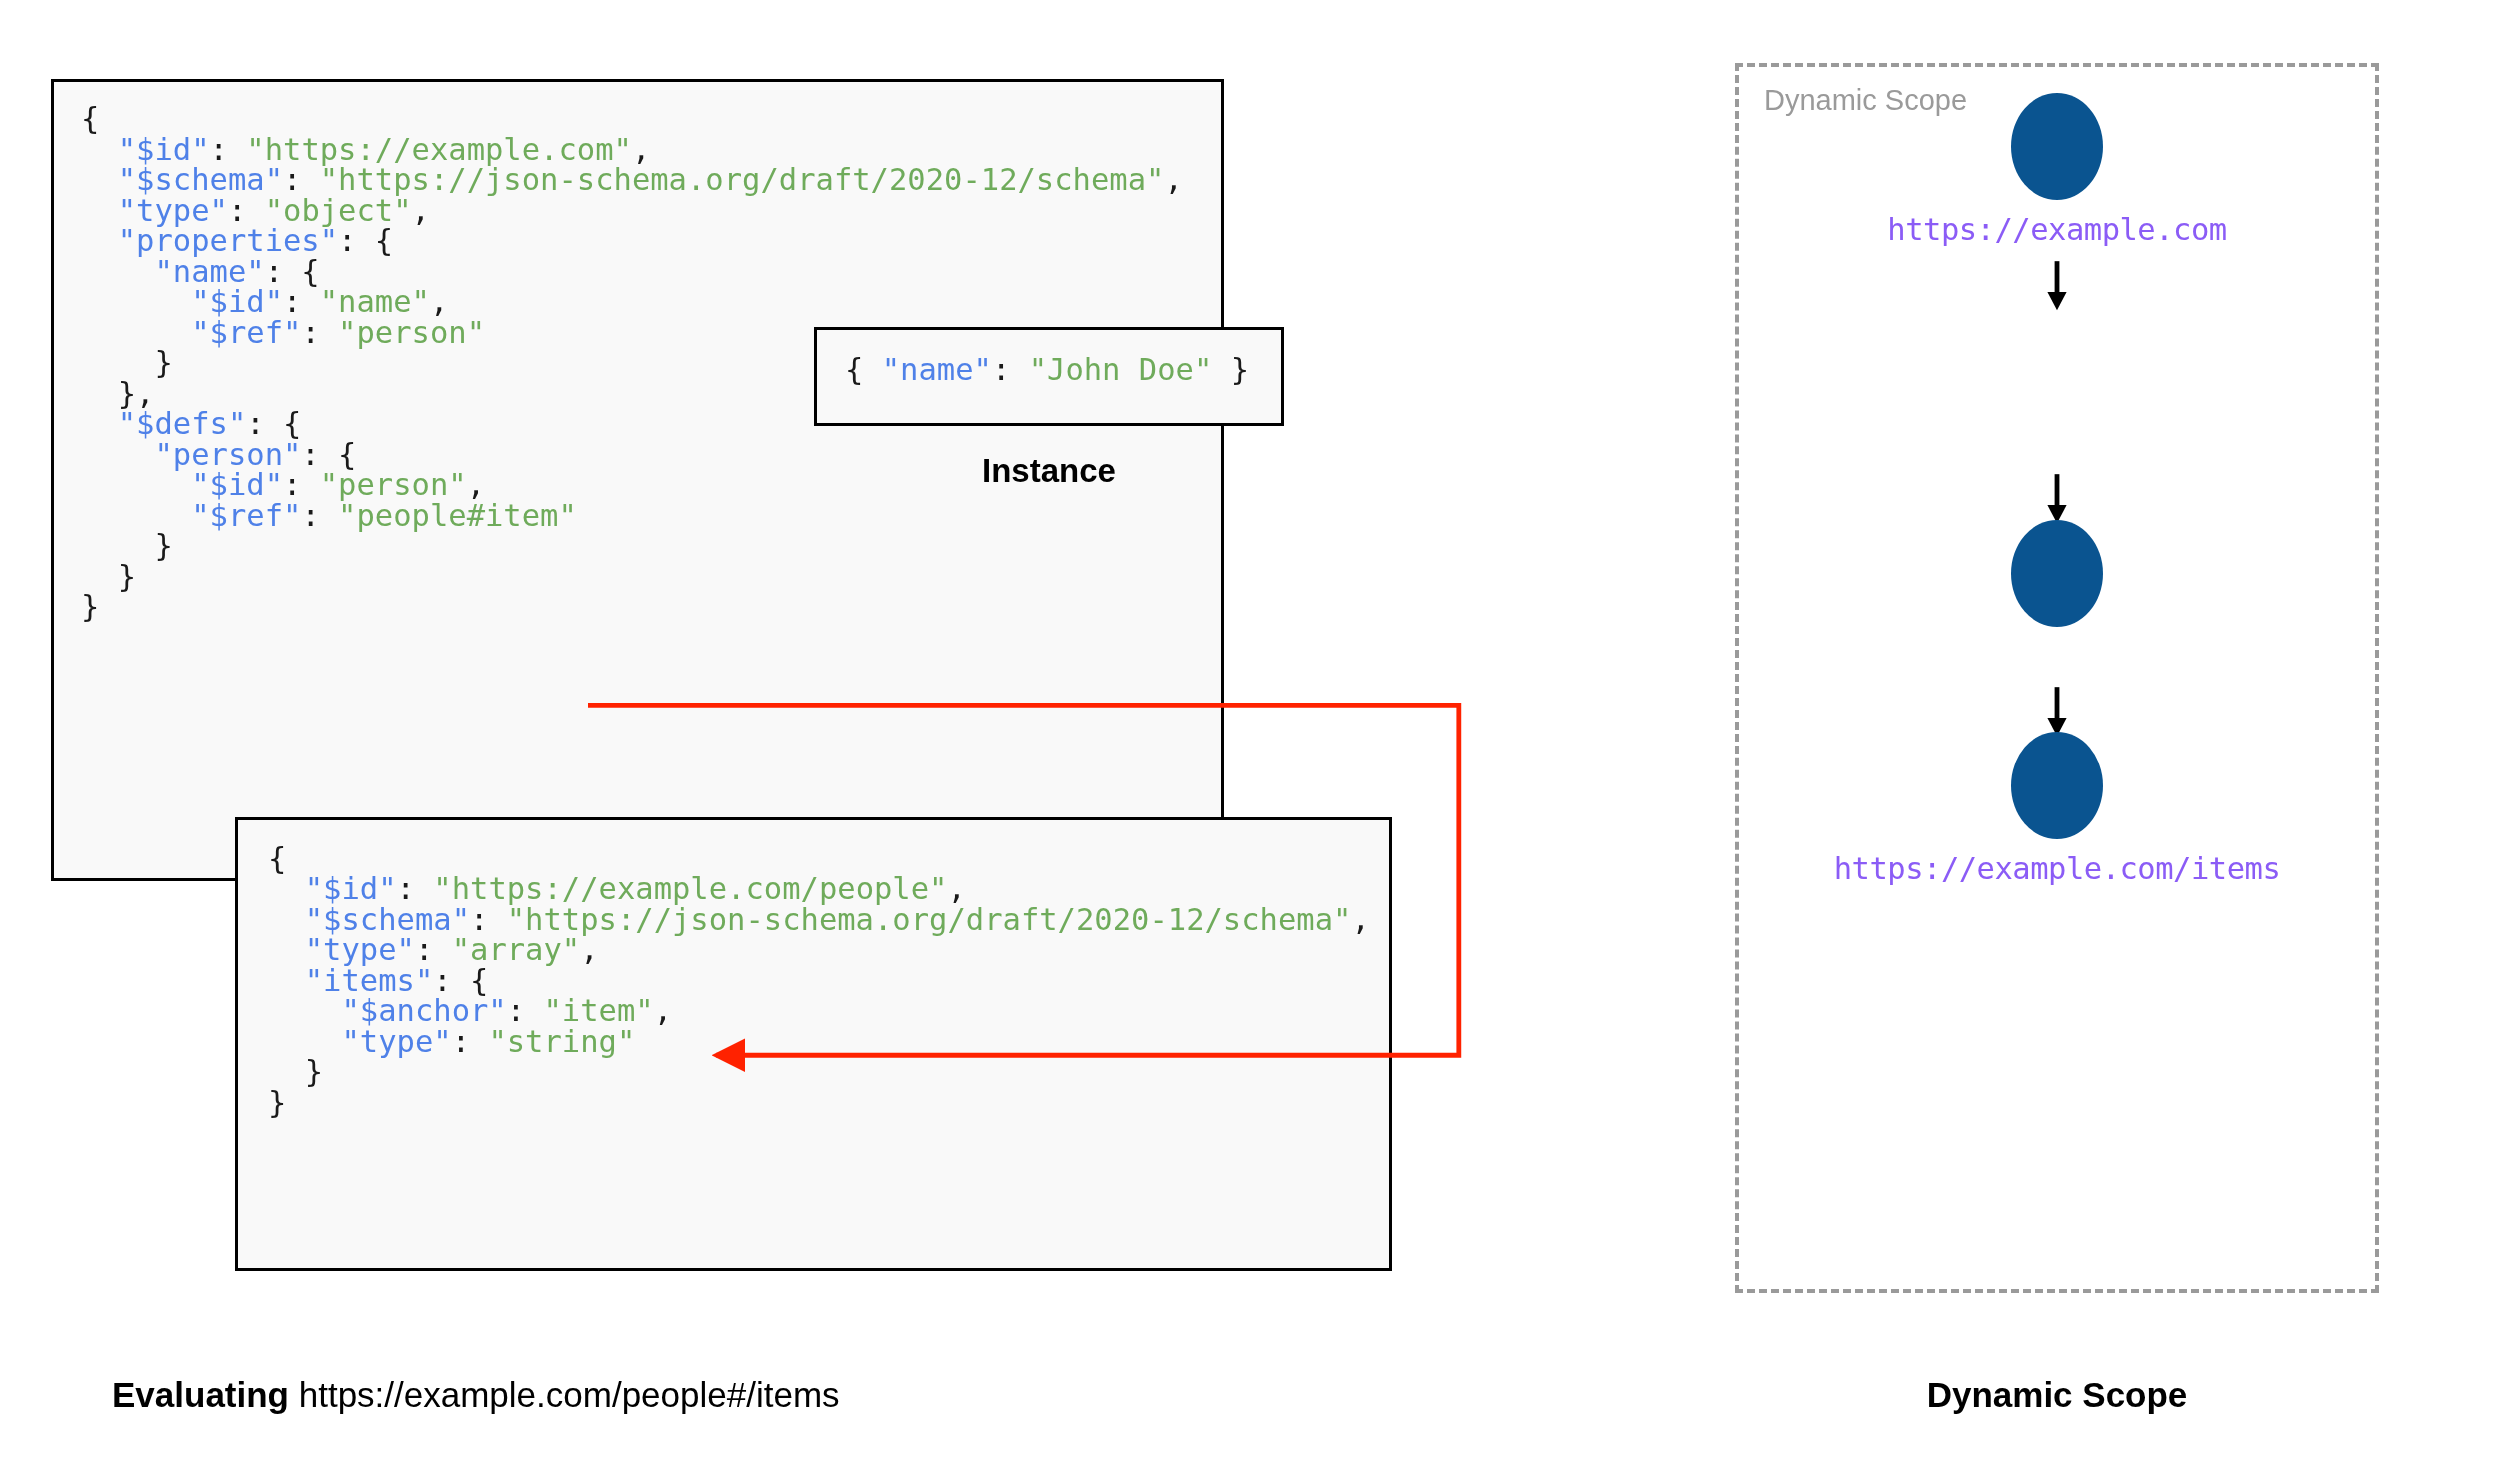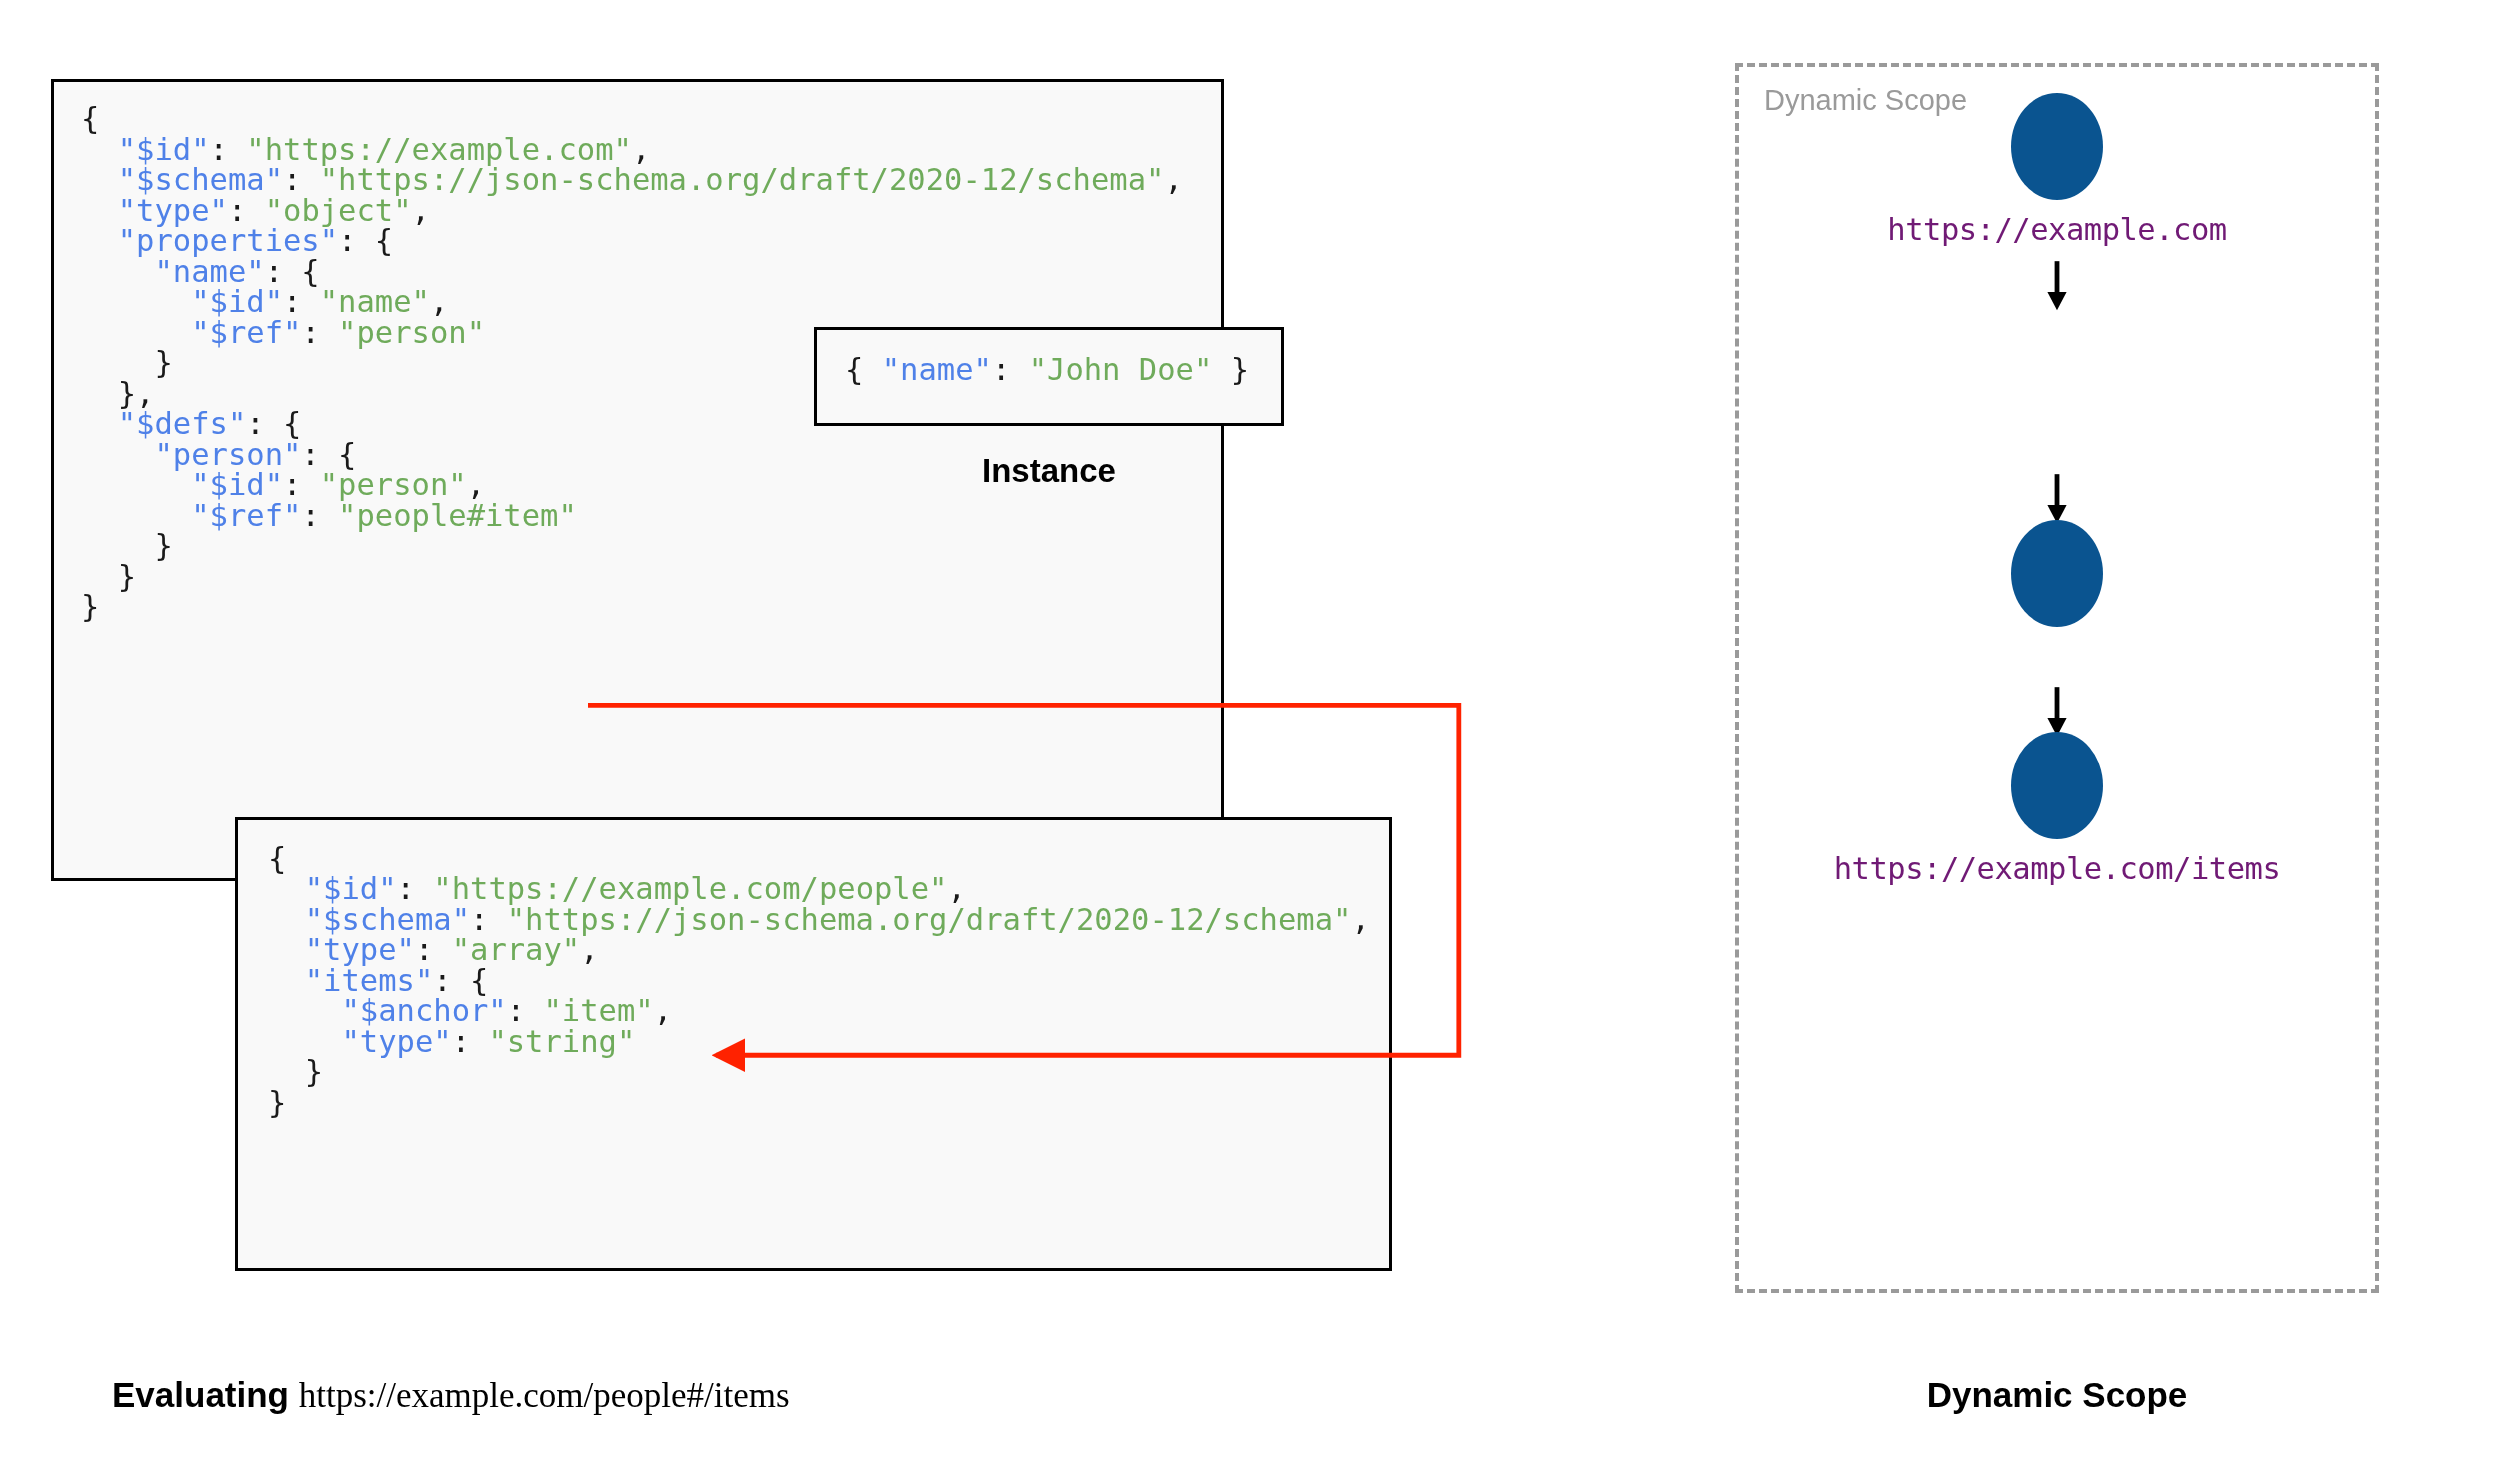--- a/index.html
+++ b/index.html
@@ -148,21 +148,21 @@
     width: 92px;
     height: 107px;
     border-radius: 50%;
     background: #0a5490;
     margin: 0 auto;
   }
   .scope-label {
     margin-top: 11.8px;
     font-family: "DejaVu Sans Mono", "Liberation Mono", monospace;
     font-size: 30.5px;
-    color: #701a75;
+    color: #8b5cf6;
     letter-spacing: -0.5px;
   }
   .scope-arrow {
     position: absolute;
     left: 0;
     width: 644px;
     text-align: center;
   }
 
   
@@ -182,21 +182,21 @@
     font-size: 35px;
     color: #000000;
     z-index: 9;
     white-space: nowrap;
   }
   #evaluating-caption .bold-label {
     font-family: "Liberation Sans", sans-serif;
     font-weight: bold;
   }
   #evaluating-caption .uri {
-    font-family: Liberation Serif, serif;
+    font-family: Liberation Sans, sans-serif;
     font-weight: normal;
     text-align: center;
   }
 
   #scope-caption {
     position: absolute;
     left: 1735px;
     top: 1375px;
     width: 644px;
     text-align: center;

